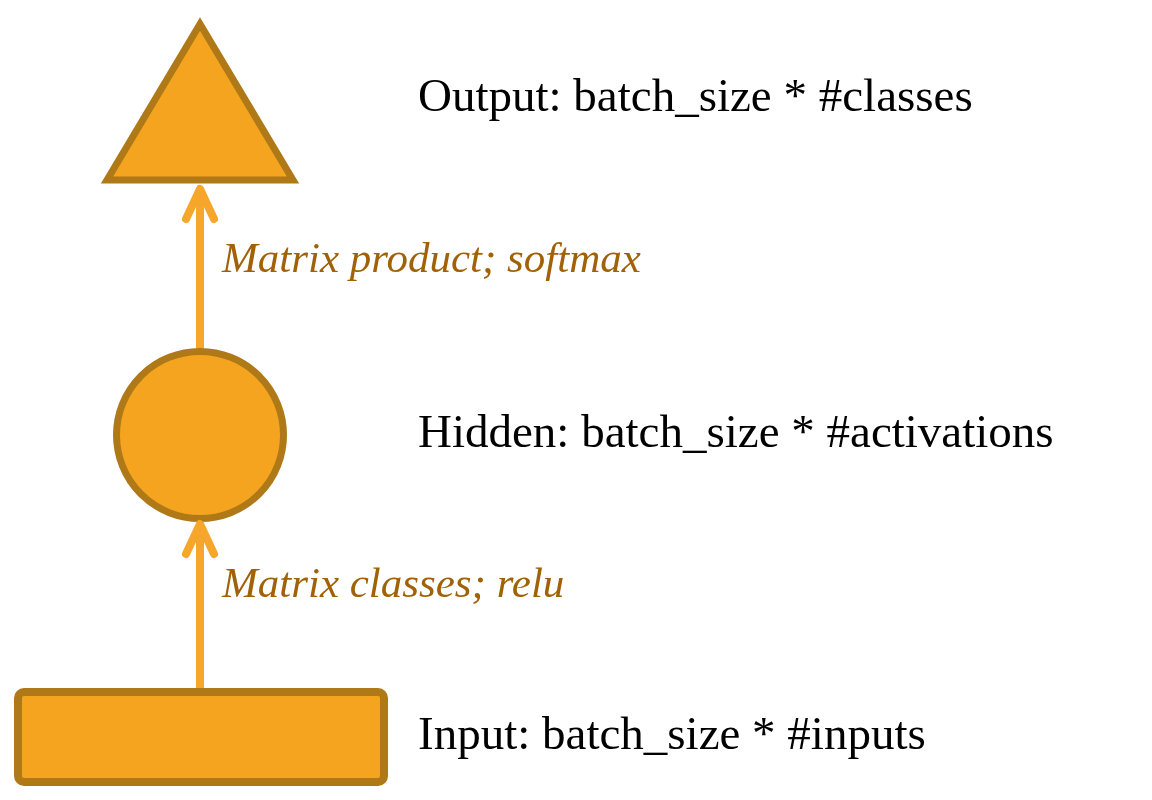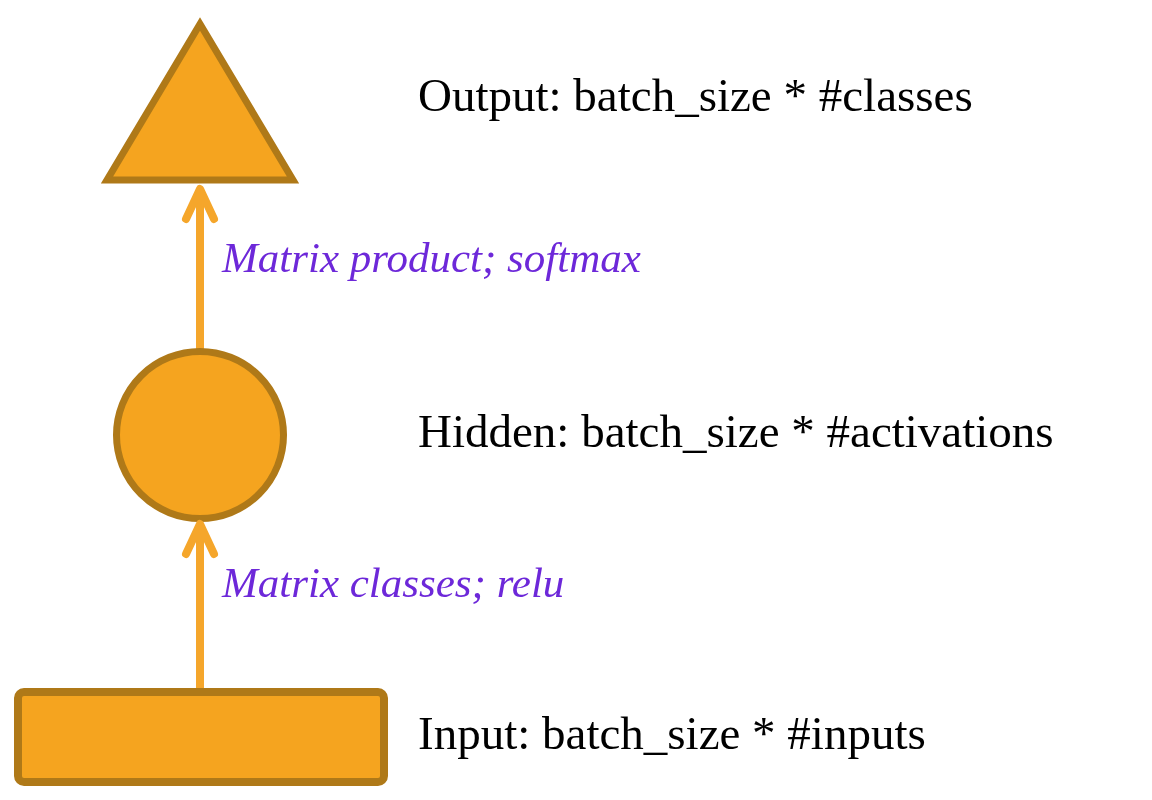--- a/index.html
+++ b/index.html
@@ -24,21 +24,21 @@
   }
   .node-label {
     position: absolute;
     color: #000000;
     font-size: 47px;
     line-height: 1;
     white-space: nowrap;
   }
   .edge-label {
     position: absolute;
-    color: #6d28d9;
+    color: #a16207;
     font-size: 43px;
     font-style: italic;
     line-height: 1;
     white-space: nowrap;
   }
   .label-output { left: 418px; top: 72px; }
   .label-hidden { left: 418px; top: 408px; }
   .label-input  { left: 418px; top: 710px; text-align: right; }
   .label-softmax { left: 222px; top: 236px; }
   .label-relu    { left: 222px; top: 561px; }

